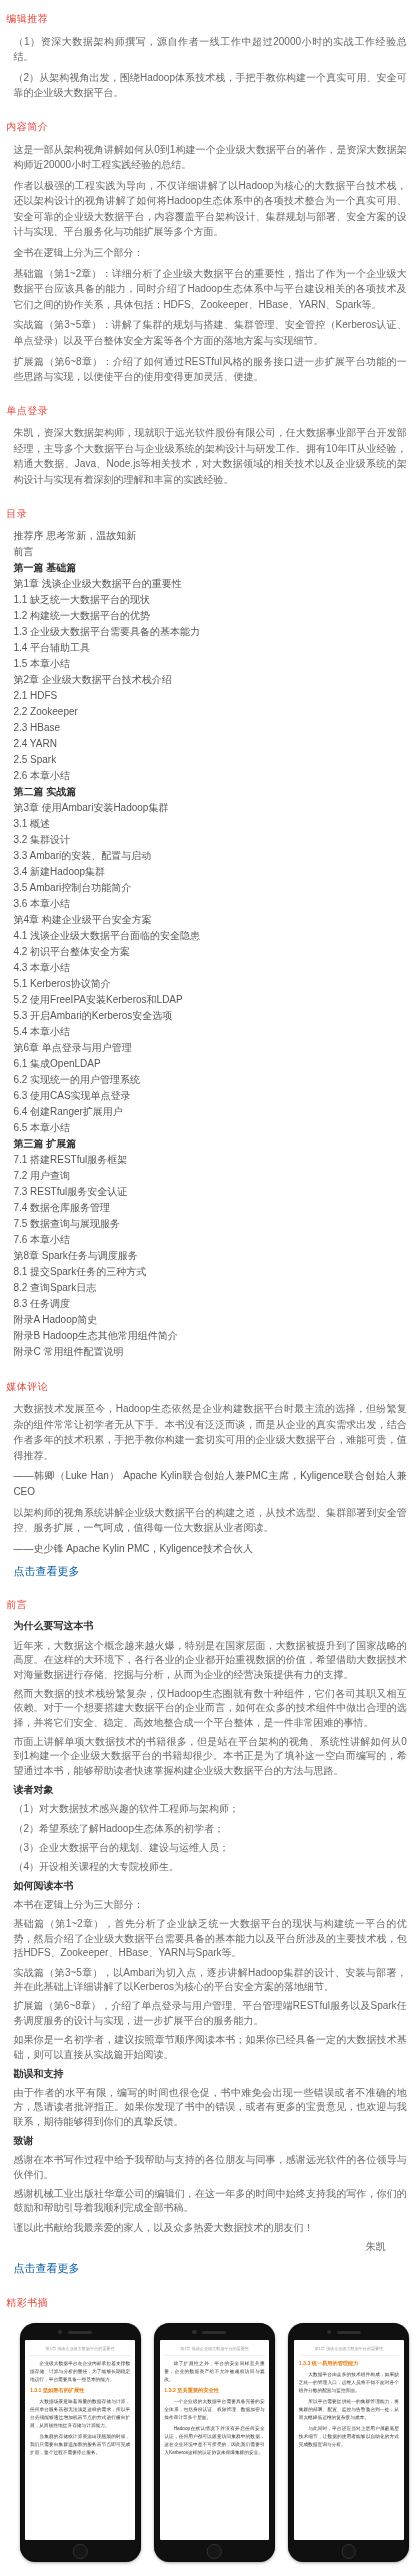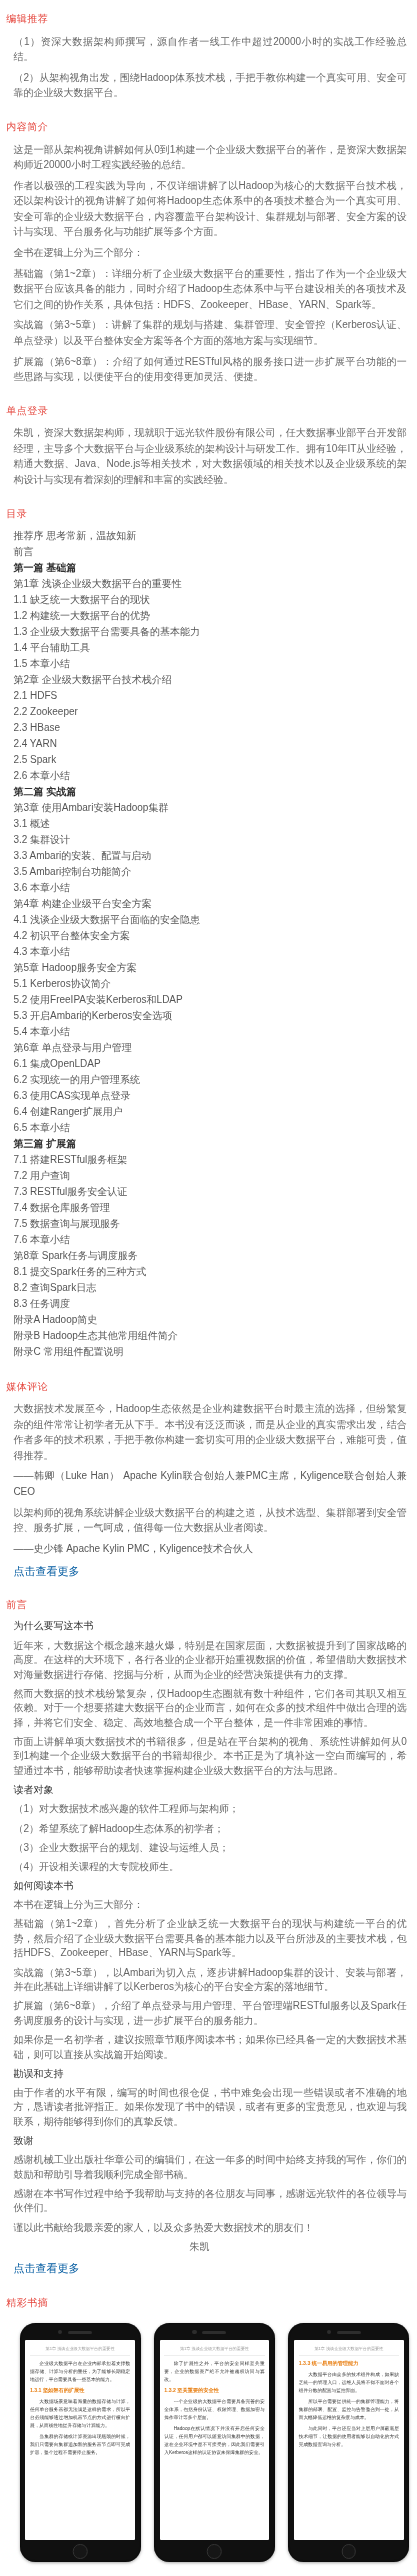--- a/index.html
+++ b/index.html
@@ -13,22 +13,22 @@
   .sec{margin-bottom:19.7px}
   .sec-title{
     color:#e5443b;font-size:10px;font-weight:normal;
     margin-bottom:7.2px;letter-spacing:0.5px;
   }
   .sec-body{
     padding-left:7.2px;padding-right:3.1px;
     font-size:10px;line-height:15.5px;color:#666;text-align:justify;
   }
   .para{margin-bottom:5.2px}
-  .para.bold{color:#333;font-weight:normal}
-  .para.sign{text-align:center;padding-right:21px}
+  .para.bold{color:#333;font-weight:bold}
+  .para.sign{text-align:right;padding-right:21px}
   .para.src{color:#555}
   
   .toc-body .toc-line{line-height:16px;color:#555}
   .toc-body .part{color:#333;font-weight:bold}
   
   .preface-body .para{line-height:14.5px;margin-bottom:4.7px}
   
   .more{
     display:inline-block;margin:2.1px 0 0 7.2px;
     color:#005aa0;font-size:11px;cursor:pointer;text-decoration:none;
@@ -129,27 +129,27 @@
         <div class="toc-line">2.2 Zookeeper</div>
         <div class="toc-line">2.3 HBase</div>
         <div class="toc-line">2.4 YARN</div>
         <div class="toc-line">2.5 Spark</div>
         <div class="toc-line">2.6 本章小结</div>
         <div class="toc-line part">第二篇 实战篇</div>
         <div class="toc-line">第3章 使用Ambari安装Hadoop集群</div>
         <div class="toc-line">3.1 概述</div>
         <div class="toc-line">3.2 集群设计</div>
         <div class="toc-line">3.3 Ambari的安装、配置与启动</div>
+        <div class="toc-line">3.4 新建Hadoop集群</div>
         <div class="toc-line">3.5 Ambari控制台功能简介</div>
         <div class="toc-line">3.6 本章小结</div>
         <div class="toc-line">第4章 构建企业级平台安全方案</div>
         <div class="toc-line">4.1 浅谈企业级大数据平台面临的安全隐患</div>
         <div class="toc-line">4.2 初识平台整体安全方案</div>
         <div class="toc-line">4.3 本章小结</div>
-        <div class="toc-line">第5章 Hadoop服务安全方案</div>
         <div class="toc-line">5.1 Kerberos协议简介</div>
         <div class="toc-line">5.2 使用FreeIPA安装Kerberos和LDAP</div>
         <div class="toc-line">5.3 开启Ambari的Kerberos安全选项</div>
         <div class="toc-line">5.4 本章小结</div>
         <div class="toc-line">第6章 单点登录与用户管理</div>
         <div class="toc-line">6.1 集成OpenLDAP</div>
         <div class="toc-line">6.2 实现统一的用户管理系统</div>
         <div class="toc-line">6.3 使用CAS实现单点登录</div>
         <div class="toc-line">6.4 创建Ranger扩展用户</div>
         <div class="toc-line">6.5 本章小结</div>
@@ -197,22 +197,22 @@
         <p class="para">（4）开设相关课程的大专院校师生。</p>
         <p class="para bold">如何阅读本书</p>
         <p class="para">本书在逻辑上分为三大部分：</p>
         <p class="para">基础篇（第1~2章），首先分析了企业缺乏统一大数据平台的现状与构建统一平台的优势，然后介绍了企业级大数据平台需要具备的基本能力以及平台所涉及的主要技术栈，包括HDFS、Zookeeper、HBase、YARN与Spark等。</p>
         <p class="para">实战篇（第3~5章），以Ambari为切入点，逐步讲解Hadoop集群的设计、安装与部署，并在此基础上详细讲解了以Kerberos为核心的平台安全方案的落地细节。</p>
         <p class="para">扩展篇（第6~8章），介绍了单点登录与用户管理、平台管理端RESTful服务以及Spark任务调度服务的设计与实现，进一步扩展平台的服务能力。</p>
         <p class="para">如果你是一名初学者，建议按照章节顺序阅读本书；如果你已经具备一定的大数据技术基础，则可以直接从实战篇开始阅读。</p>
         <p class="para bold">勘误和支持</p>
         <p class="para">由于作者的水平有限，编写的时间也很仓促，书中难免会出现一些错误或者不准确的地方，恳请读者批评指正。如果你发现了书中的错误，或者有更多的宝贵意见，也欢迎与我联系，期待能够得到你们的真挚反馈。</p>
         <p class="para bold">致谢</p>
+        <p class="para">感谢在本书写作过程中给予我帮助与支持的各位朋友与同事，感谢远光软件的各位领导与伙伴们。</p>
         <p class="para">感谢机械工业出版社华章公司的编辑们，在这一年多的时间中始终支持我的写作，你们的鼓励和帮助引导着我顺利完成全部书稿。</p>
-        <p class="para">感谢在本书写作过程中给予我帮助与支持的各位朋友与同事，感谢远光软件的各位领导与伙伴们。</p>
         <p class="para">谨以此书献给我最亲爱的家人，以及众多热爱大数据技术的朋友们！</p>
         <p class="para sign">朱凯</p>
       </div>
     <a class="more">点击查看更多</a>
   </section>
 
   <section class="sec">
     <h3 class="sec-title">精彩书摘</h3>
     <div class="phones">
 

